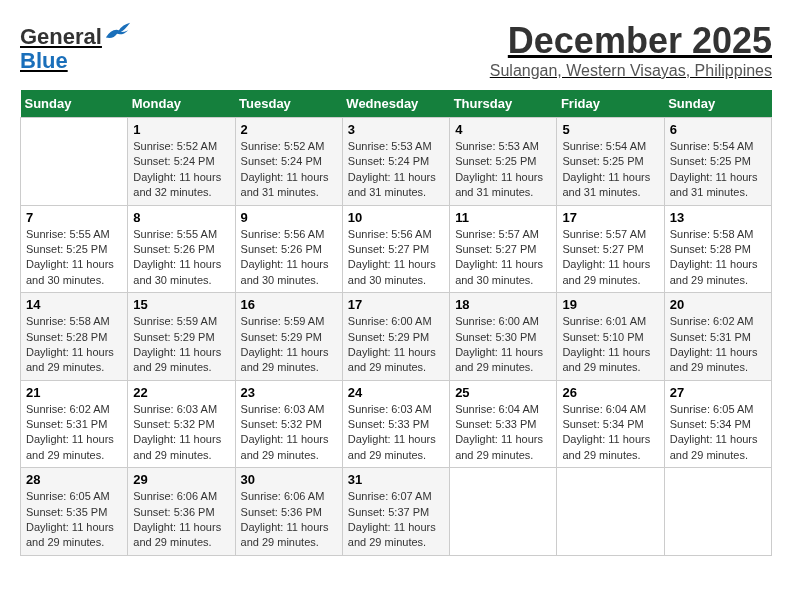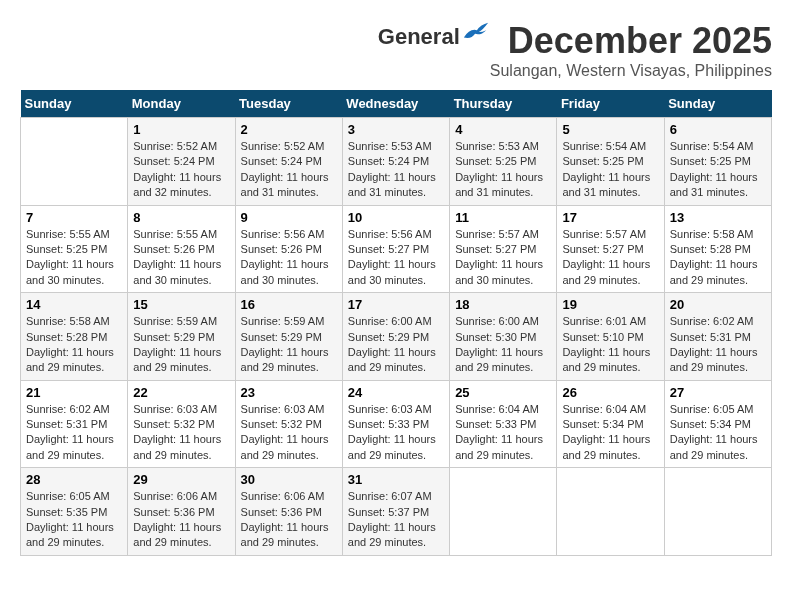--- a/index.html
+++ b/index.html
@@ -5,23 +5,24 @@
     * { box-sizing: border-box; margin: 0; padding: 0; }
     body {
       font-family: Arial, sans-serif;
       background: #fff;
       width: 792px;
       min-height: 612px;
       padding: 20px;
     }
     .header {
       display: flex;
-      justify-content: flex-end;
+      justify-content: space-between;
       align-items: flex-start;
       margin-bottom: 10px;
+      text-decoration: underline;
     }
     .logo {
       display: flex;
       align-items: center;
     }
     .logo-text {
       font-size: 22px;
       font-weight: bold;
       line-height: 1.1;
     }
@@ -43,21 +44,21 @@
     .location-title {
       font-size: 16px;
       color: #555;
     }
     table {
       width: 100%;
       border-collapse: collapse;
       font-size: 11px;
     }
     thead tr th {
-      background-color: #0c4a6e;
+      background-color: #15803d;
       color: #fff;
       padding: 6px 4px;
       text-align: left;
       font-size: 13px;
       font-weight: bold;
     }
     tbody tr td {
       vertical-align: top;
       padding: 4px 5px;
       border: 1px solid #ccc;
@@ -87,20 +88,23 @@
 </head>
 <body>
 
 <div class="header">
   <div class="logo">
     <div>
       <div class="logo-text">
         <span class="logo-general">General</span><svg class="logo-bird" viewBox="0 0 30 24" fill="none" xmlns="http://www.w3.org/2000/svg">
           <path d="M2 18 Q8 8 16 10 Q20 4 28 2 Q22 10 18 12 Q22 12 26 10 Q20 16 14 14 Q10 20 2 18Z" fill="#1a6fba"></path>
         </svg>
+      </div>
+      <div class="logo-text">
+        <span class="logo-blue">Blue</span>
       </div>
     </div>
   </div>
   <div class="title-block">
     <div class="month-title">December 2025</div>
     <div class="location-title">Sulangan, Western Visayas, Philippines</div>
   </div>
 </div>
 
 <table>

